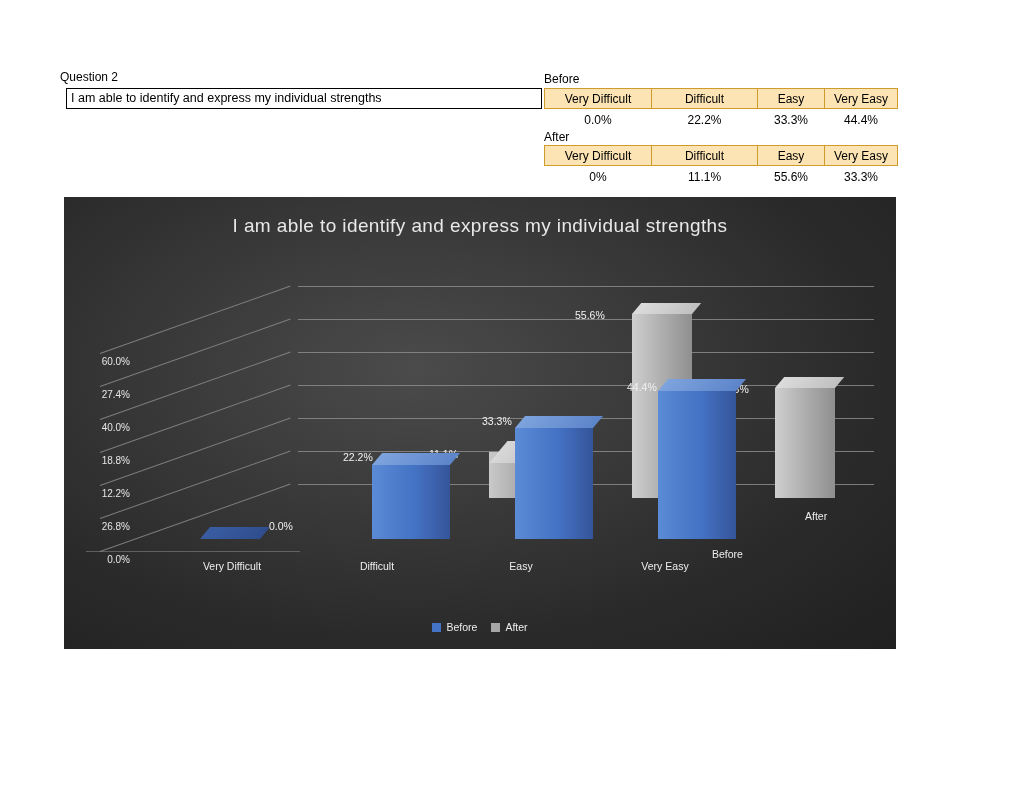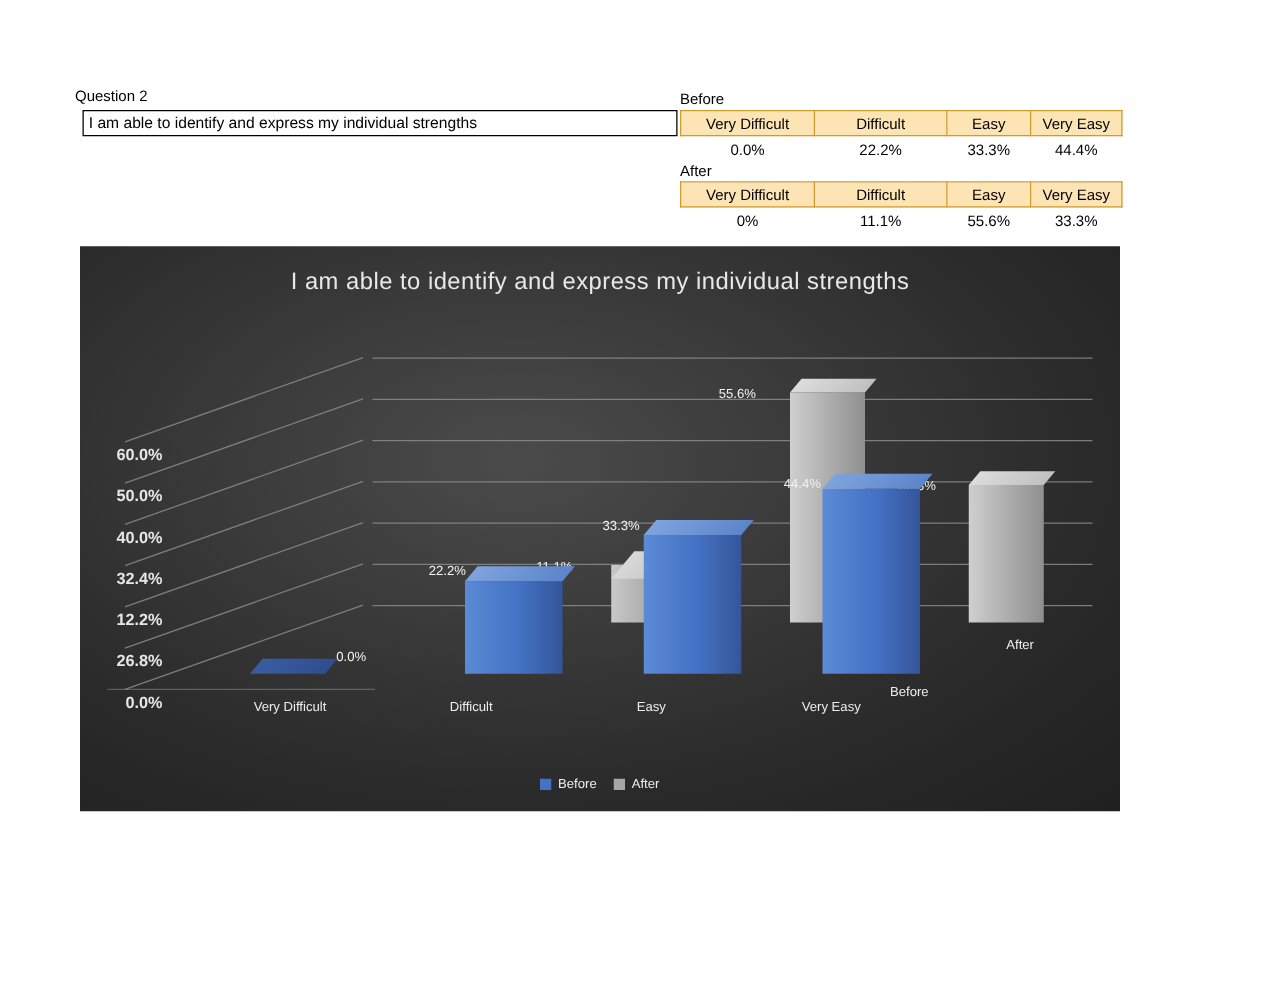--- a/index.html
+++ b/index.html
@@ -114,25 +114,24 @@
     height: 1px;
     background: #8b8b8b;
     transform-origin: left center;
     opacity: .85;
   }
 
   
   .y-label {
     position: absolute;
     right: 0;
-    font-size: 13px;
+    font-size: 10px;
     color: #e6e6e6;
     text-align: right;
     width: 46px;
-    font-weight: bold;
   }
   #y-axis {
     position: absolute;
     left: 20px;
     top: 0;
     width: 46px;
     height: 100%;
   }
 
   
@@ -253,23 +252,23 @@
   <div class="depth-line" style="left:36px; top:222px; width:202px; transform:rotate(-19.5deg);"></div>
   <div class="depth-line" style="left:36px; top:255px; width:202px; transform:rotate(-19.5deg);"></div>
   <div class="depth-line" style="left:36px; top:288px; width:202px; transform:rotate(-19.5deg);"></div>
   <div class="depth-line" style="left:36px; top:321px; width:202px; transform:rotate(-19.5deg);"></div>
   <div class="depth-line" style="left:36px; top:354px; width:202px; transform:rotate(-19.5deg);"></div>
 
   <div class="wall-line" style="left:22px; top:354px; width:214px; opacity:.55;"></div>
 
   <div id="y-axis">
     <div class="y-label" style="top:159px;">60.0%</div>
-    <div class="y-label" style="top:192px;">50.0%</div>
+    <div class="y-label" style="top:192px;">27.4%</div>
     <div class="y-label" style="top:225px;text-align:right;">40.0%</div>
-    <div class="y-label" style="top:258px;">32.4%</div>
+    <div class="y-label" style="top:258px;">18.8%</div>
     <div class="y-label" style="top:291px;">12.2%</div>
     <div class="y-label" style="top:324px;">26.8%</div>
     <div class="y-label" style="top:357px;">0.0%</div>
   </div>
 
   <div class="bar" style="left:425px; top:255px; width:60px; height:46px;">
     <div class="front" style="height:46px; background:linear-gradient(to right,#c9c9c9,#a8a8a8 55%,#919191);"></div>
     <div class="top" style="top:-11px; border-width:0 0 11px 0; border-color:transparent; background:linear-gradient(to right,#d8d8d8,#bdbdbd); height:11px; transform:skewX(-40deg); transform-origin:bottom left;"></div>
   </div>
   <div class="val-label" style="left:365px; top:251px;">11.1%</div>

